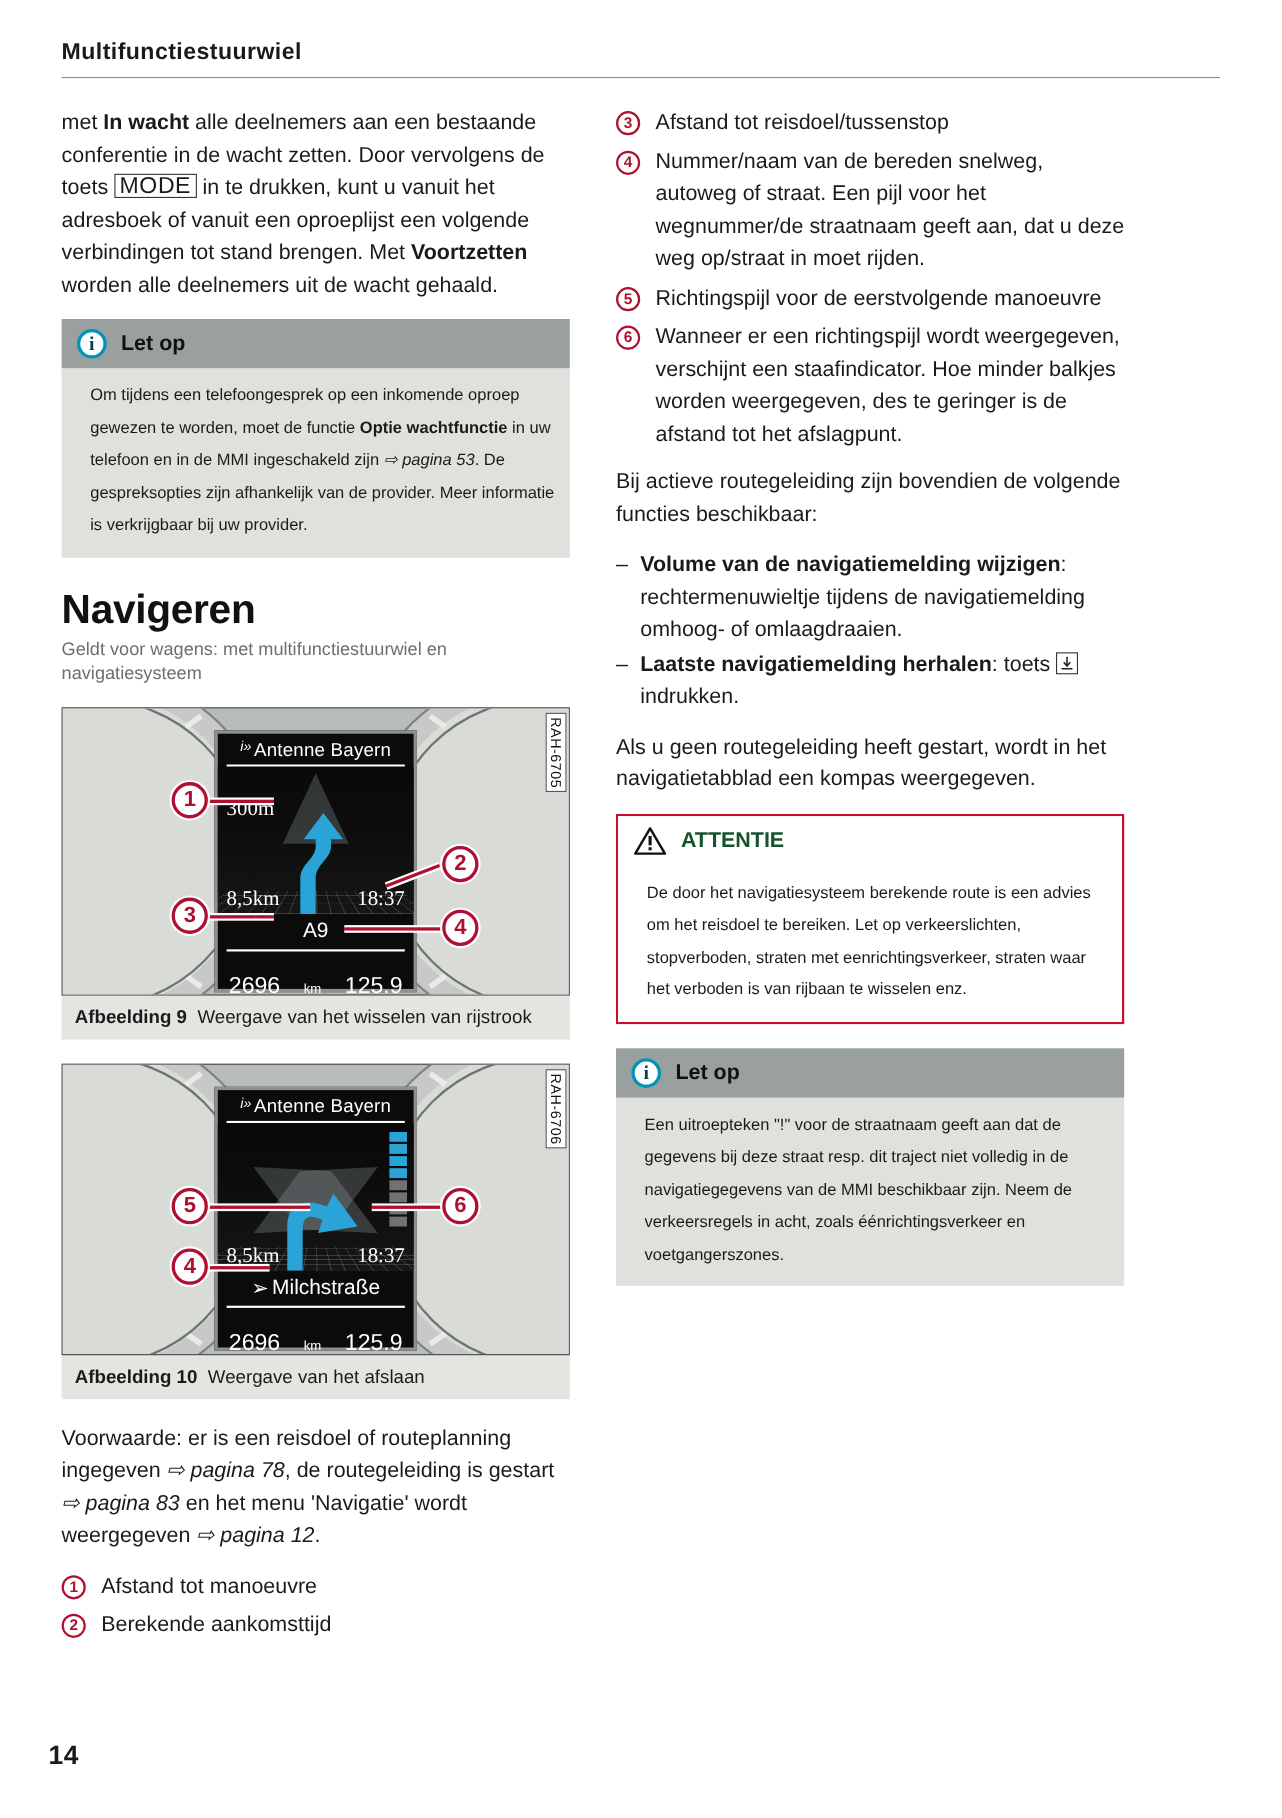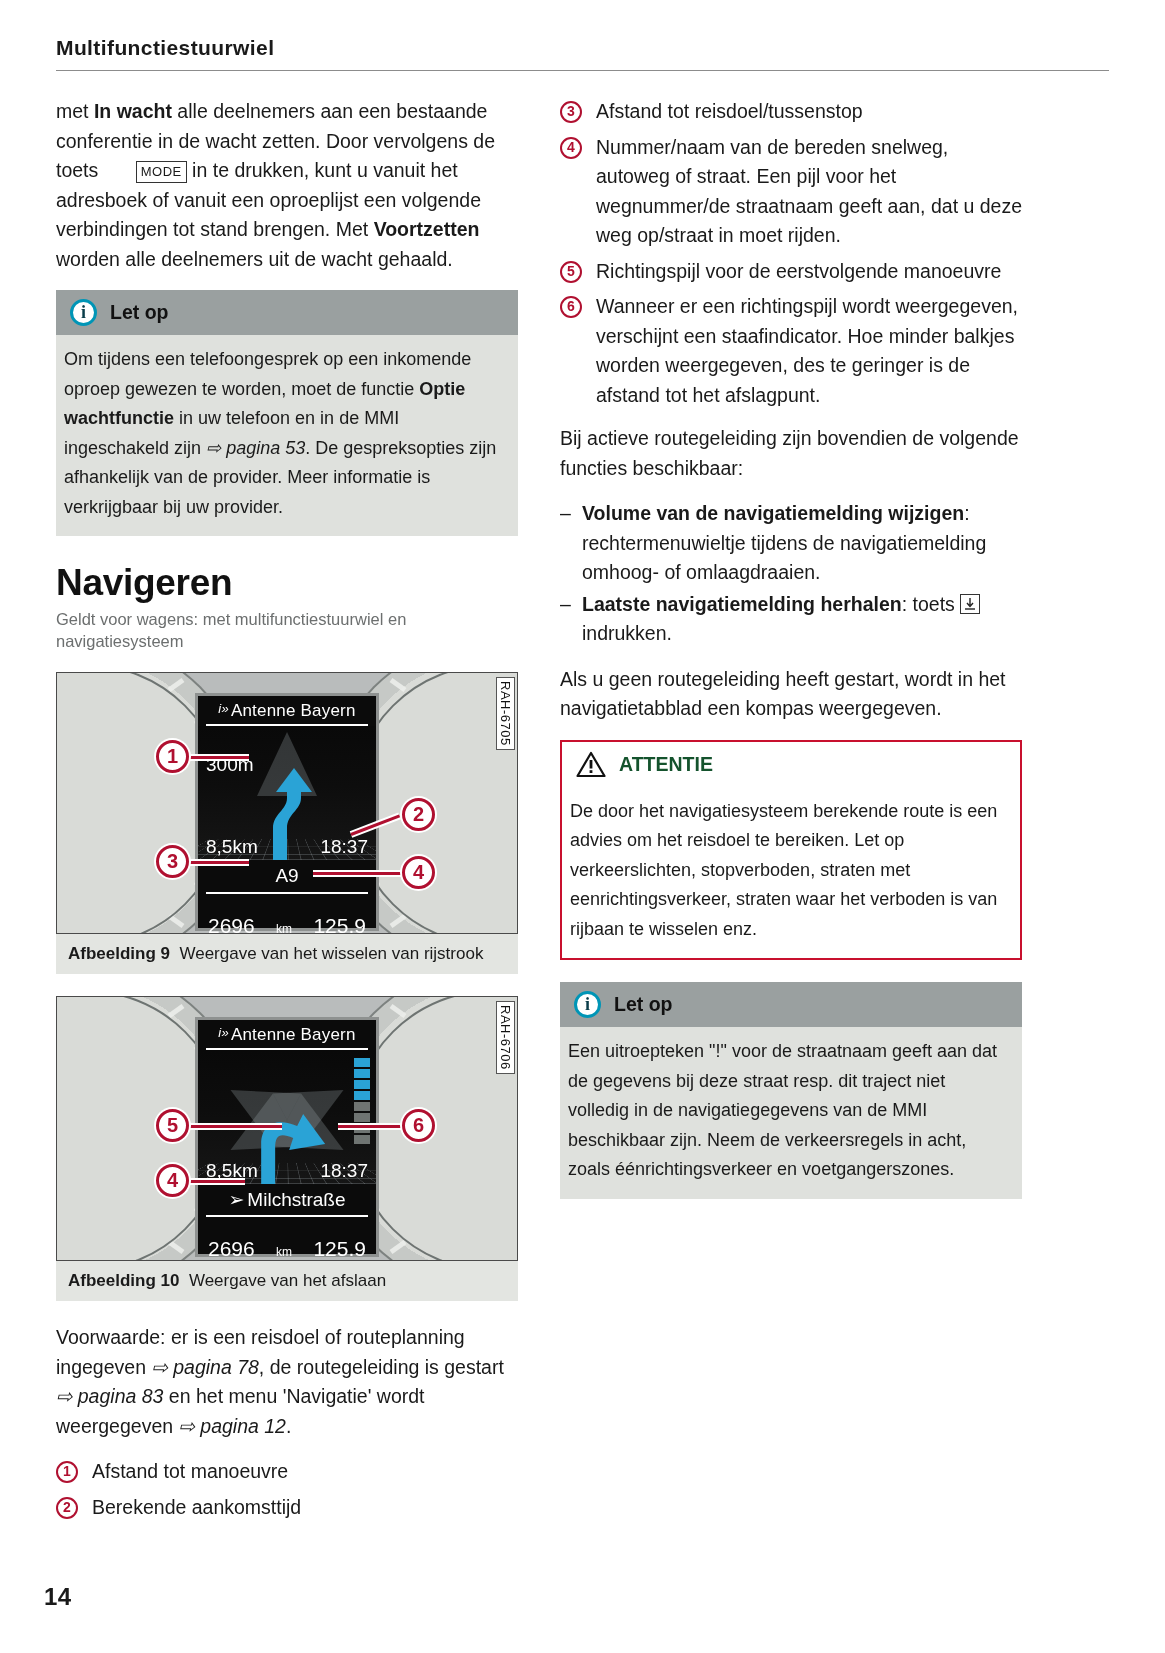--- a/index.html
+++ b/index.html
@@ -50,25 +50,24 @@
     margin: 0 0 16px 0;
     color: #1a1a1a;
   }
   b, strong { font-weight: bold; }
   .xref { font-style: italic; white-space: nowrap; }
 
   .keycap {
     display: inline-block;
     border: 1.5px solid #333;
     padding: 0 4px;
-    font-size: 13px;
+    font-size: 21px;
     line-height: 20px;
     vertical-align: 1px;
     letter-spacing: 0.5px;
-    margin-left: 32px;
   }
   .keyicon {
     display: inline-block;
     border: 1.5px solid #333;
     width: 20px; height: 20px;
     vertical-align: -3px;
     position: relative;
   }
   .keyicon svg { position: absolute; left: 2px; top: 2px; }
 
@@ -76,23 +75,23 @@
   .callout { margin: 4px 0 22px 0; }
   .callout-head {
     display: flex;
     align-items: center;
     gap: 13px;
     padding: 9px 14px;
     font-size: 19.5px;
     font-weight: bold;
   }
   .callout-body {
-    font-size: 18px;
+    font-size: 15px;
     line-height: 29.5px;
-    padding: 10px 14px 14px 8px;
+    padding: 10px 14px 14px 26px;
   }
   .note .callout-head { background: #9aa0a0; color: #111; }
   .note .callout-body { background: #dfe1dd; }
 
   .warn { border: 2px solid #c8102e; }
   .warn .callout-head { background: #ffffff; color: #14532d; border-bottom: 0; }
   .warn .callout-body { background: #ffffff; }
 
   .icon-info {
     width: 27px; height: 27px; border-radius: 50%;
@@ -180,20 +179,21 @@
     position: relative; top: -3px;
   }
   .lcd-rule { height: 2px; background: #fff; margin: 0 8px; }
 
   .lcd-map {
     position: relative;
     height: 134px;
     background:
       linear-gradient(180deg, #090909 0%, #0d0d0d 45%, #161616 100%);
     overflow: hidden;
+    font-family: Liberation Serif, serif;
   }
   .grid-floor {
     position: absolute; left: -20%; bottom: -6px; width: 140%; height: 72px;
     background-image:
       repeating-linear-gradient(90deg, rgba(160,170,175,.32) 0 1px, transparent 1px 14px),
       repeating-linear-gradient(0deg, rgba(160,170,175,.32) 0 1px, transparent 1px 11px);
     transform: perspective(90px) rotateX(52deg);
     transform-origin: bottom center;
   }
   .ray {

